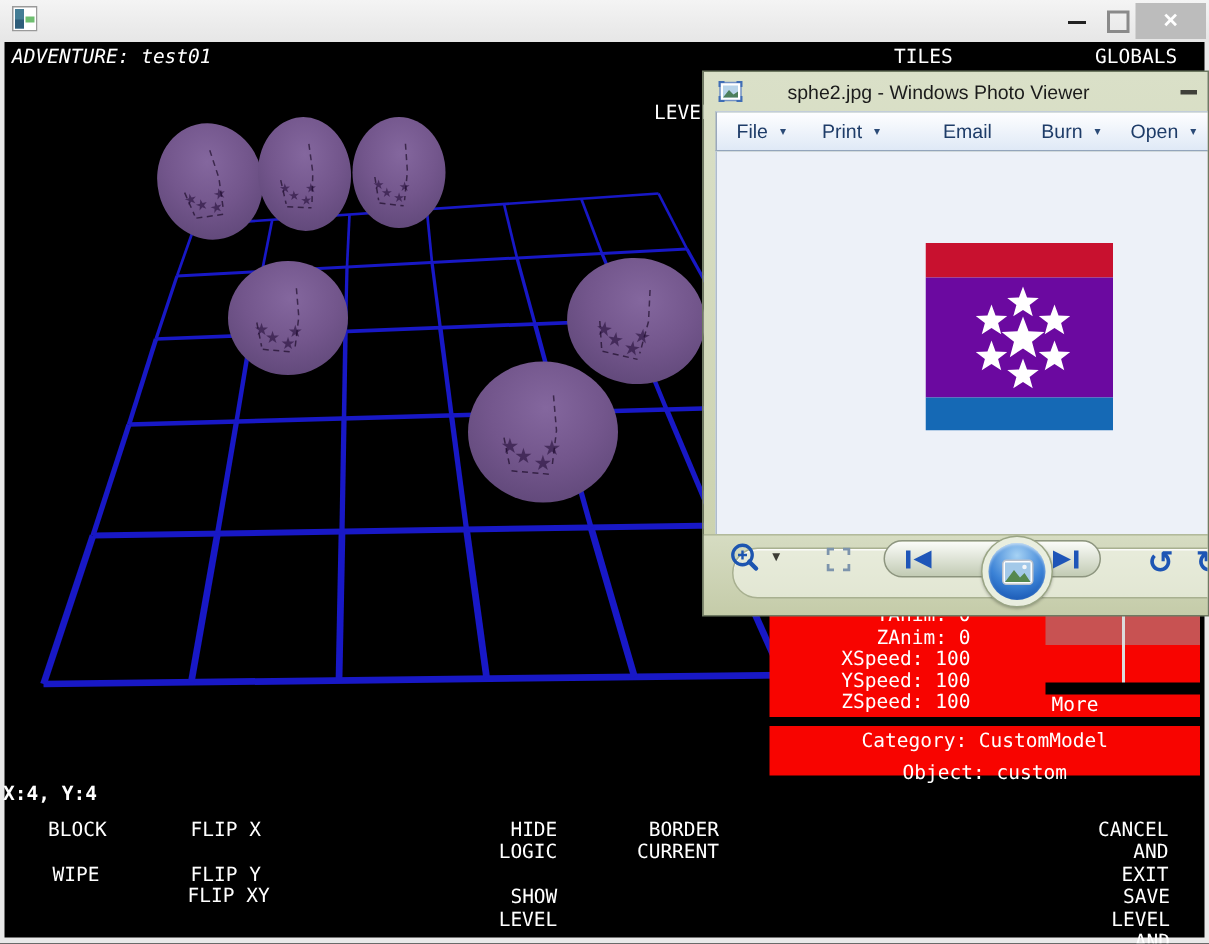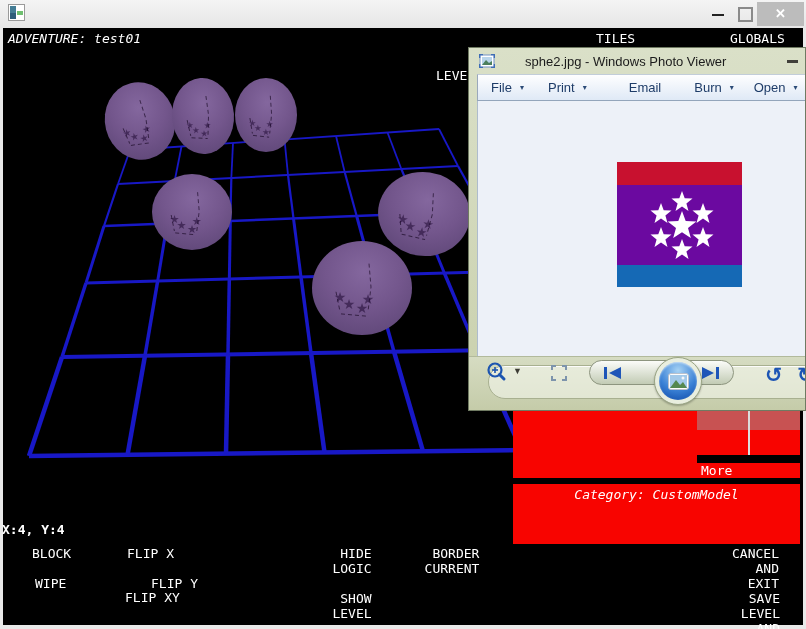--- a/index.html
+++ b/index.html
@@ -22,21 +22,21 @@
   
   #scene-svg{position:absolute;left:0;top:0;width:806px;height:629px;z-index:1;}
   
   .panel{position:absolute;z-index:3;font-family:"DejaVu Sans Mono",monospace;color:#fff;font-size:13px;}
   .panel-speed{left:513px;top:403px;width:287px;height:75px;}
   .speed-rows{position:absolute;left:0;top:1px;width:134px;text-align:right;line-height:14.6px;}
   .pink-slider{position:absolute;left:184px;top:0;width:103px;height:27px;background:#c85252;}
   .slider-line{position:absolute;left:235px;top:0;width:2px;height:54px;background:#dcdcdc;}
   .more-divider{position:absolute;left:184px;top:52px;width:103px;height:8px;background:#000;}
   .more-btn{position:absolute;left:188px;top:60px;}
-  .panel-category{left:513px;top:484px;width:287px;height:60px;text-align:center;font-style:italic;}
+  .panel-category{left:513px;top:484px;width:287px;height:33px;text-align:center;}
   .cat-line1{position:absolute;left:0;top:3px;width:287px;}
   .cat-line2{position:absolute;left:0;top:24px;width:287px;}
   
   .viewer{position:absolute;left:468px;top:47px;width:338px;height:364px;z-index:4;
           background:linear-gradient(#dae0c8,#c9d0ac);border:1px solid #6f7a62;box-sizing:border-box;
           overflow:hidden;font-size:13px;}
   .pv-icon{position:absolute;left:10px;top:6px;width:16px;height:14px;}
   .pv-title{position:absolute;left:56px;top:6px;color:#1b1b1b;}
   .pv-min{position:absolute;left:318px;top:12px;width:11px;height:3px;background:#40403a;}
   .pv-menubar{position:absolute;left:8px;top:26px;width:329px;height:27px;
@@ -199,41 +199,49 @@
   <span class="gm" style="left:8px;top:31px;font-style:italic;">ADVENTURE: test01</span>
   <span class="gm" style="left:436px;top:31px;margin-top:37px;">LEVEL: 01</span>
   <span class="gm" style="left:596px;top:31px;">TILES</span>
   <span class="gm" style="left:730px;top:31px;">GLOBALS</span>
 
   <span class="gm bold" style="left:2px;top:522px;">X:4, Y:4</span>
 
   <span class="gm" style="left:32px;top:546px;">BLOCK</span>
   <span class="gm" style="left:35px;top:576px;">WIPE</span>
   <span class="gm" style="left:127px;top:546px;">FLIP X</span>
-  <span class="gm" style="left:127px;top:576px;margin-left:24px;">FLIP Y</span>
+  <span class="gm" style="left:127px;top:576px;">FLIP Y</span>
   <span class="gm" style="left:125px;top:590px;">FLIP XY</span>
   <span class="gm center" style="left:352px;top:546px;">HIDE
 LOGIC</span>
   <span class="gm center" style="left:452px;top:546px;">BORDER
 CURRENT</span>
   <span class="gm center" style="left:352px;top:591px;">SHOW
 LEVEL</span>
   <span class="gm center" style="left:752px;top:546px;">CANCEL
 AND EXIT</span>
   <span class="gm center" style="left:754px;top:591px;">SAVE LEVEL
 AND EXIT</span>
 
   <div class="panel panel-speed" style="background: rgb(248, 4, 0);">
+    <div class="speed-rows">
+      <div>YAnim: 0</div>
+      <div>ZAnim: 0</div>
+      <div>XSpeed: 100</div>
+      <div>YSpeed: 100</div>
+      <div>ZSpeed: 100</div>
+    </div>
     <div class="pink-slider"></div>
     <div class="slider-line"></div>
     <div class="more-divider"></div>
     <span class="more-btn">More</span>
   </div>
   <div class="panel panel-category" style="background: rgb(248, 4, 0);">
     <div class="cat-line1">Category: CustomModel</div>
+    <div class="cat-line2">Object: custom</div>
   </div>
 
   <div class="viewer">
     <svg class="pv-icon" viewBox="0 0 16 14">
       <rect x="1" y="1" width="14" height="12" fill="#ffffff" stroke="#7291c5" stroke-width="1"></rect>
       <rect x="3" y="3" width="10" height="8" fill="#b8d4ea"></rect>
       <polygon points="3,11 7,6 10,9 13,7 13,11" fill="#4c7f5c"></polygon>
       <path d="M0.5,4 V0.5 H4 M12,0.5 H15.5 V4 M15.5,10 V13.5 H12 M4,13.5 H0.5 V10" fill="none" stroke="#3f6db5" stroke-width="1.6"></path>
     </svg>
     <span class="pv-title">sphe2.jpg - Windows Photo Viewer</span>

